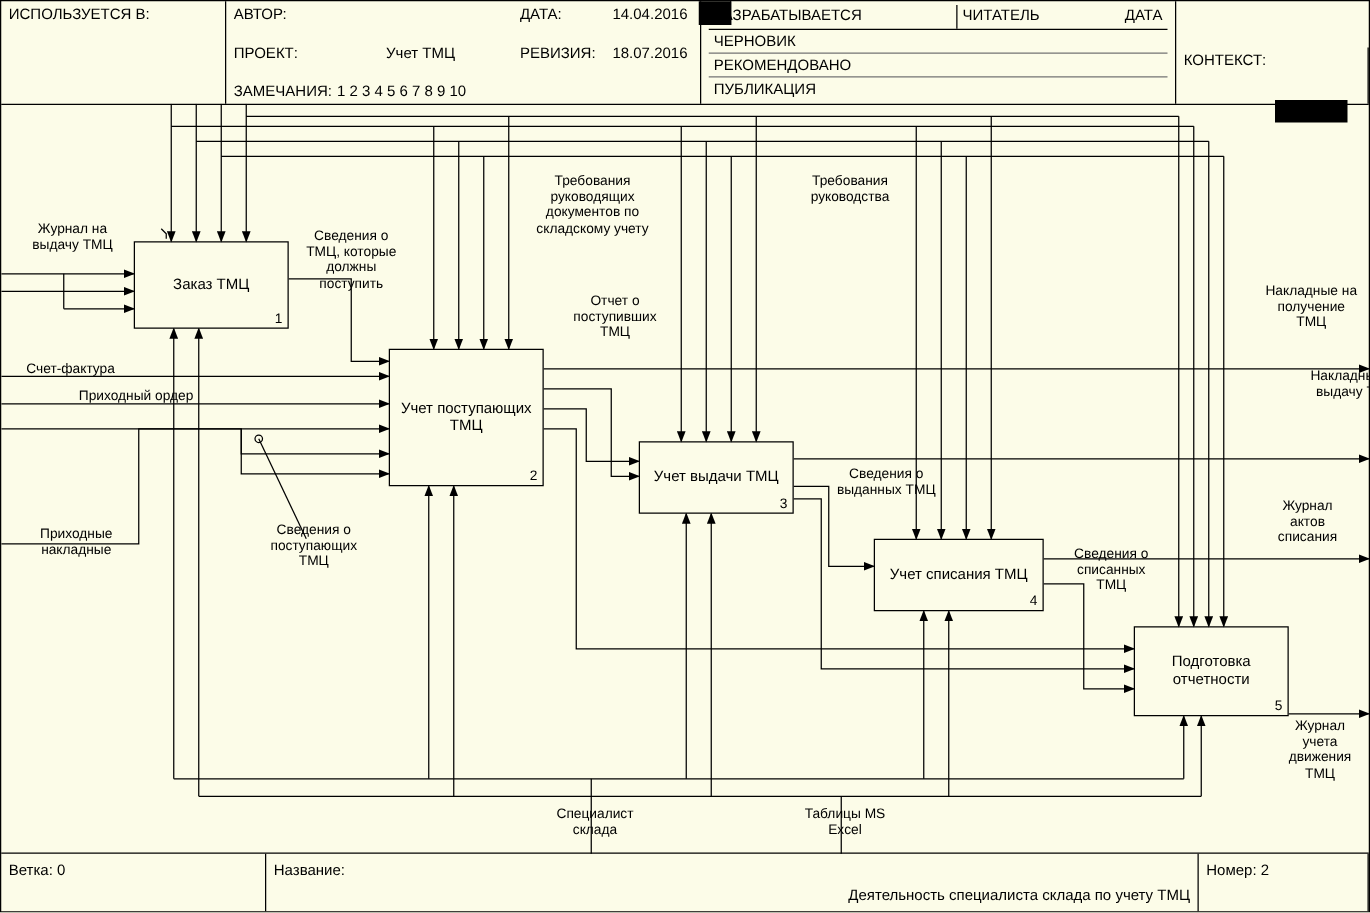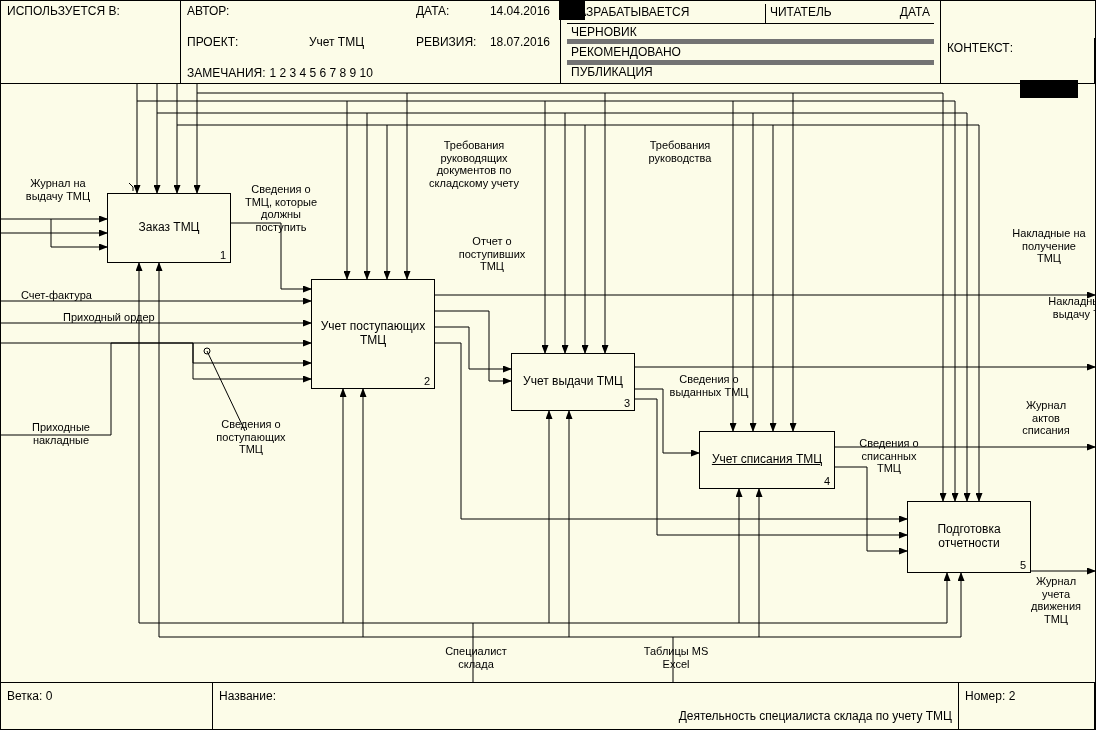--- a/index.html
+++ b/index.html
@@ -8,21 +8,21 @@
 .header>div{border-right:1px solid #000;padding:3px 6px;box-sizing:border-box;}
 .h-used{width:180px;}
 .h-info{width:380px;display:flex;flex-direction:column;justify-content:space-between;}
 .h-info-row{display:flex;}
 .h-info-row span{margin-right:4px;}
 .h-status{width:380px;display:flex;flex-direction:column;}
 .h-status-top{display:flex;height:19px;border-bottom:1px solid #000;}
 .h-status-top>div:first-child{width:190px;border-right:1px solid #000;padding:1px 4px;}
 .h-status-top>div:nth-child(2){flex:1;padding:1px 4px;}
 .h-status-top>div:last-child{padding:1px 4px;}
-.h-status-row{flex:1;display:flex;align-items:center;padding:0 4px;border-bottom:5px solid #737373;}
+.h-status-row{flex:1;display:flex;align-items:center;padding:0 4px;border-bottom:1px solid #737373;}
 .h-status-row:last-child{border-bottom:none;}
 .h-context{flex:1;border-right:none;position:relative;margin-top:37px;}
 .black-box{position:absolute;background:#000;}
 .bb1{right:0;top:0;width:26px;height:19px;}
 .bb2{right:16px;top:42px;width:58px;height:18px;}
 .footer{position:absolute;bottom:0;left:0;right:0;height:46px;border-top:1px solid #000;display:flex;font-size:12px;}
 .footer>div{border-right:1px solid #000;padding:6px;box-sizing:border-box;}
 .f-branch{width:212px;}
 .f-name{flex:1;display:flex;flex-direction:column;}
 .f-name .title{text-align:right;margin-top:6px;}
@@ -85,21 +85,21 @@
         <div class="num">1</div>
     </div>
     <div class="node" style="left:310px;top:196px;width:124px;height:110px;">
       <div class="title">Учет поступающих ТМЦ</div>
         <div class="num">2</div>
     </div>
     <div class="node" style="left:510px;top:270px;width:124px;height:58px;">
       <div class="title">Учет выдачи ТМЦ</div>
         <div class="num">3</div>
     </div>
-    <div class="node" style="left:698px;top:348px;width:136px;height:58px;text-decoration:underline;">
+    <div class="node" style="left:698px;top:348px;width:136px;height:58px;">
       <div class="title">Учет списания ТМЦ</div>
         <div class="num">4</div>
     </div>
     <div class="node" style="left:906px;top:418px;width:124px;height:72px;">
       <div class="title">Подготовка отчетности</div>
         <div class="num">5</div>
     </div>
 
     <div class="lbl" style="left:22px;top:94px;width:70px;">Журнал на выдачу ТМЦ</div>
     <div class="lbl" style="left:20px;top:206px;text-align:left;">Счет-фактура</div>

